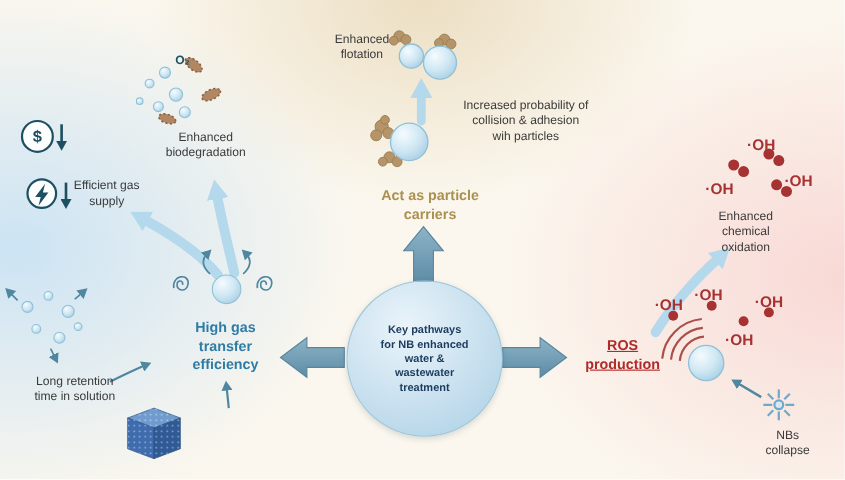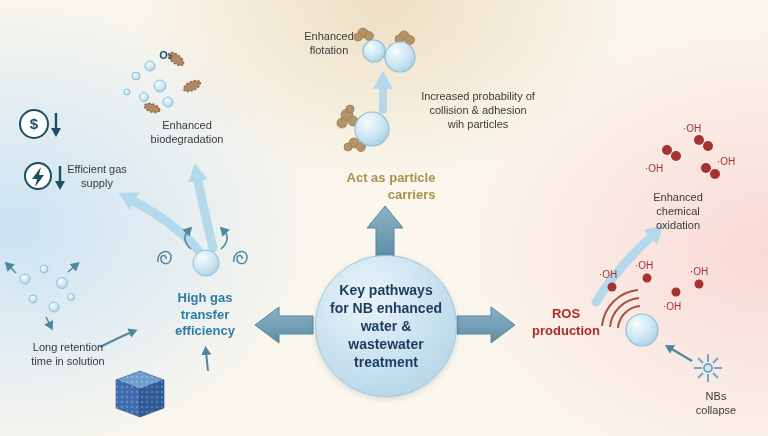--- a/index.html
+++ b/index.html
@@ -16,31 +16,31 @@
   .label {
     position:absolute; transform:translateX(-50%);
     text-align:center; white-space:pre-line;
     font-size:11px; line-height:1.25; color:#3a3a3a;
   }
   .branch-title { font-weight:bold; font-size:13px; line-height:1.28; }
   .left-title  { color:#2e7ca6; }
   .top-title   { color:#ab9150; }
   .right-title { color:#b02a2a; }
   .o2 { font-weight:bold; color:#1d4f63; font-size:11px;margin-left:33px; }
-  .oh { font-size:10px; font-weight:normal; color:#a63232; }
+  .oh { font-size:14px; font-weight:bold; color:#a63232; }
   .center-node {
     position:absolute; left:315px; top:255px; width:140px; height:140px;
     border-radius:50%;
     background:radial-gradient(circle at 38% 30%, #eaf4fa 0%, #c3dded 62%, #a9cfe3 100%);
     border:1px solid #9ec5da;
     box-shadow:0 2px 6px rgba(40,70,90,0.18);
     display:flex; align-items:center; justify-content:center;
   }
   .center-node .ctext {
-    font-weight:bold; font-size:14px; line-height:1.3; color:#1c3b5e;
+    font-weight:bold; font-size:10px; line-height:1.3; color:#1c3b5e;
     text-align:center; white-space:pre-line;
   }
 </style>
 </head>
 <body>
 
 <div class="canvas">
 
   <svg class="overlay" viewBox="0 0 768 436">
     <defs>
@@ -221,24 +221,24 @@
 time in solution</div>
   <div class="label branch-title left-title" style="left:205px; top:290px;">High gas
 transfer
 efficiency</div>
 
   <div class="label" style="left:329px; top:30px;">Enhanced
 flotation</div>
   <div class="label" style="left:478px; top:90px;">Increased probability of
 collision &amp; adhesion
 wih particles</div>
-  <div class="label branch-title top-title" style="left:391px; top:170px;text-align:right;">Act as particle
+  <div class="label branch-title top-title" style="left:391px; top:170px;">Act as particle
 carriers</div>
 
-  <div class="label branch-title right-title" style="left:566px; top:306px;">ROS
+  <div class="label branch-title right-title" style="left:566px; top:306px;text-decoration:underline;">ROS
 production</div>
   <div class="label" style="left:678px; top:191px;">Enhanced
 chemical oxidation</div>
   <div class="label" style="left:716px; top:390px;">NBs collapse</div>
 
   <div class="label oh" style="left:608px; top:269px;">·OH</div>
   <div class="label oh" style="left:644px; top:260px;">·OH</div>
   <div class="label oh" style="left:699px; top:266px;">·OH</div>
   <div class="label oh" style="left:672px; top:301px;">·OH</div>
   <div class="label oh" style="left:692px; top:123px;">·OH</div>

